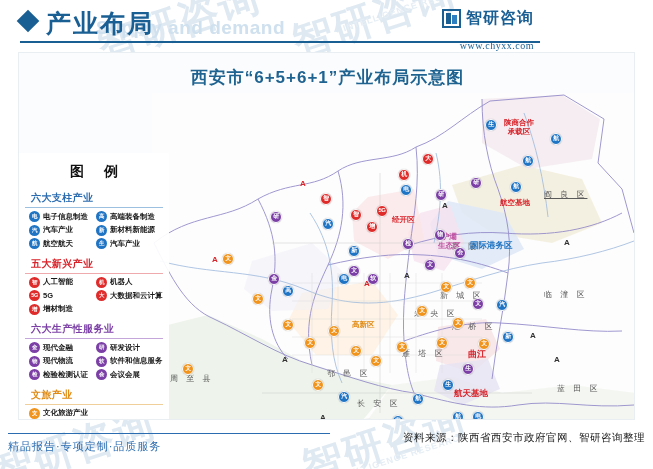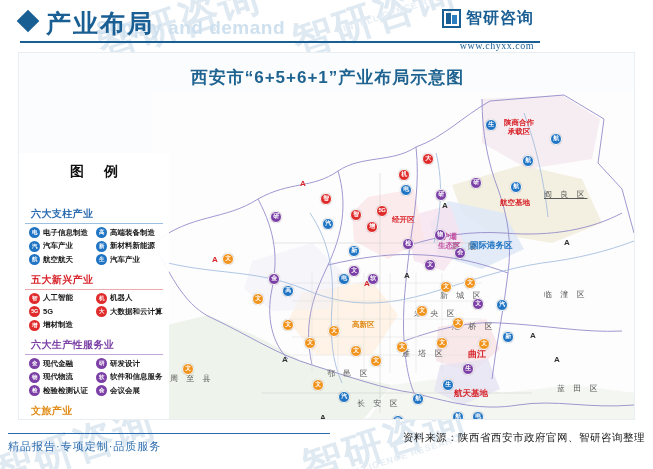--- a/index.html
+++ b/index.html
@@ -172,21 +172,21 @@
     padding: 10px 0 8px 8px;
   }
   .lg-group { margin-bottom: 3px; }
   .lg-head {
     font-size: 10px; font-weight: bold;
     padding: 2px 0 2px 6px;
     border-bottom: 1px solid;
     margin-bottom: 3px;
     letter-spacing: 0.4px;
   }
-  .lg-head.blue   { color: #2b6cb0; border-color: #9cc0e0; margin-top: 16px; }
+  .lg-head.blue   { color: #2b6cb0; border-color: #9cc0e0; }
   .lg-head.red    { color: #d8232a; border-color: #eeaaac; }
   .lg-head.purple { color: #7b3fa6; border-color: #c4a6da; }
   .lg-head.orange { color: #e08a13; border-color: #f0cf9a; }
 
   .lg-rows { display: flex; flex-wrap: wrap; padding-left: 4px; }
   .lg-item {
     display: flex; align-items: center;
     width: 50%;
     margin-bottom: 2.5px;
     gap: 3px;

